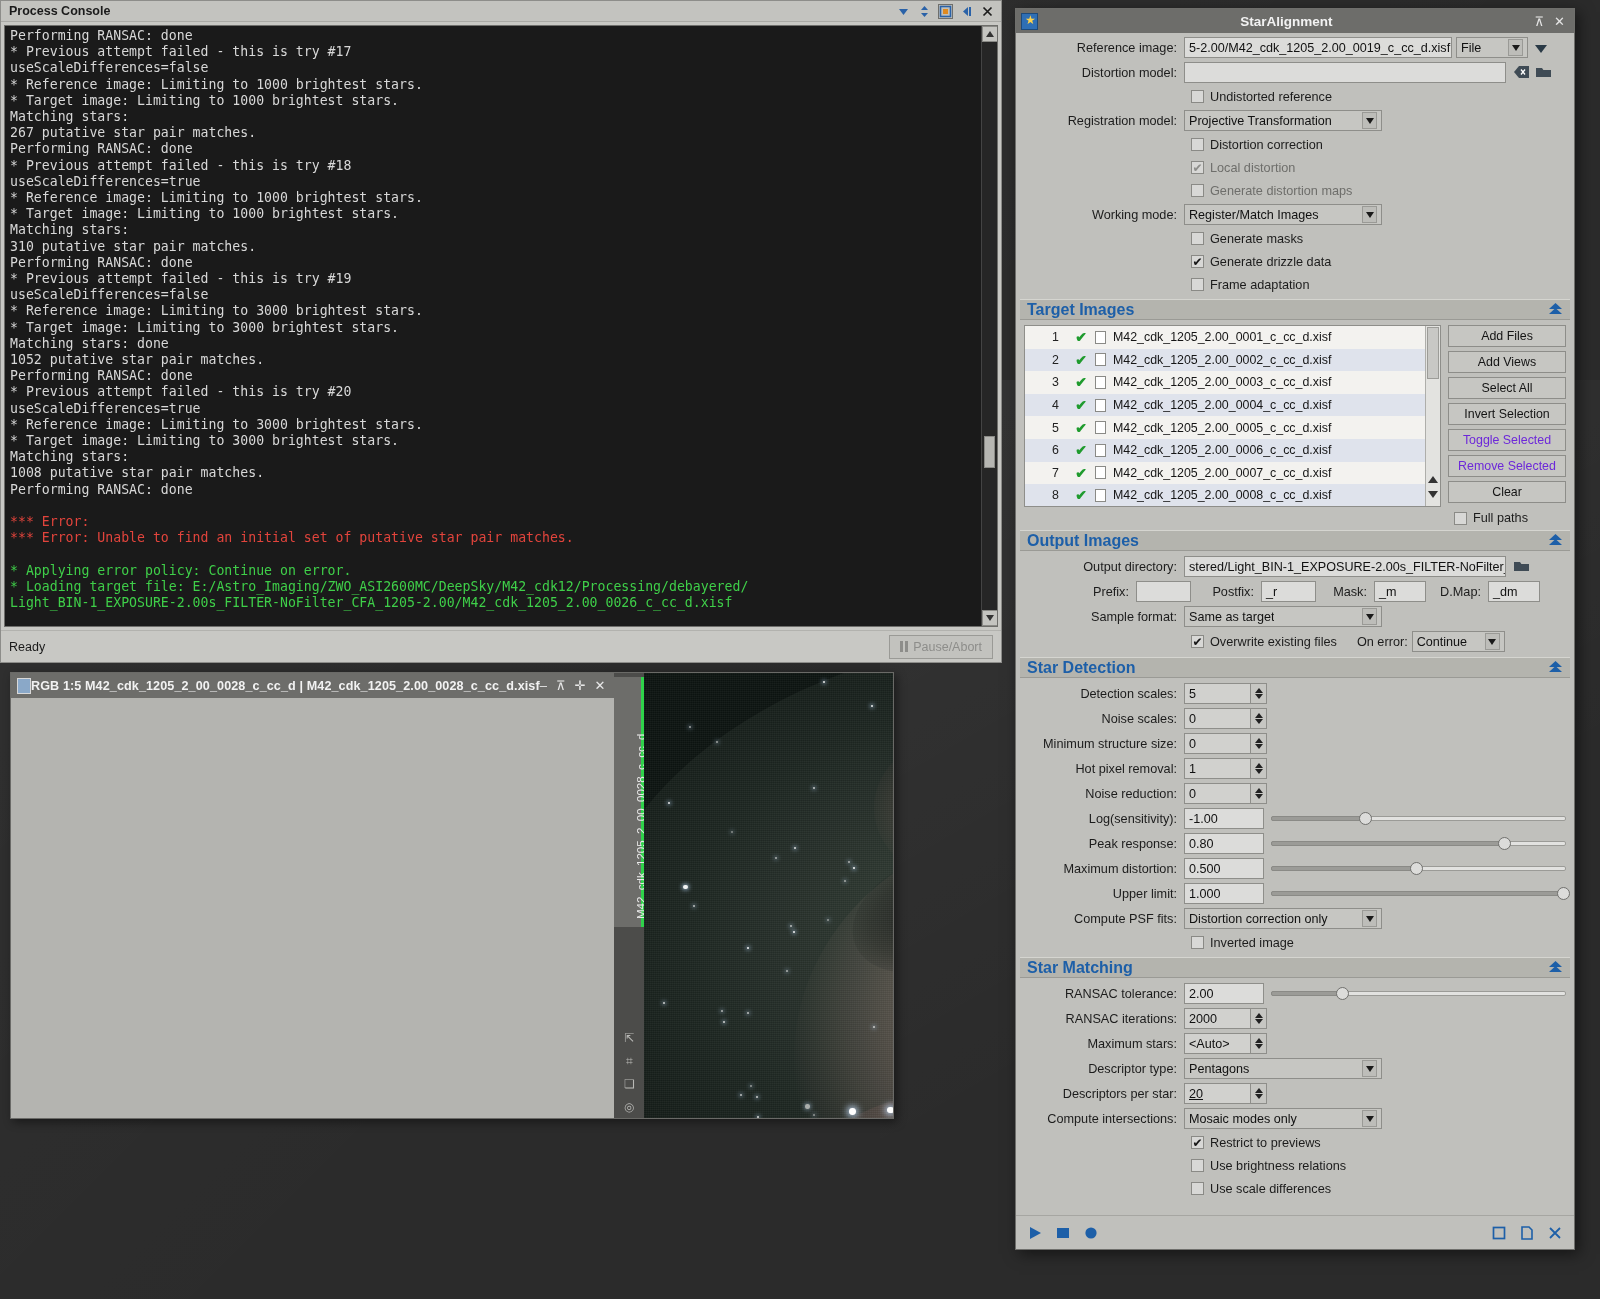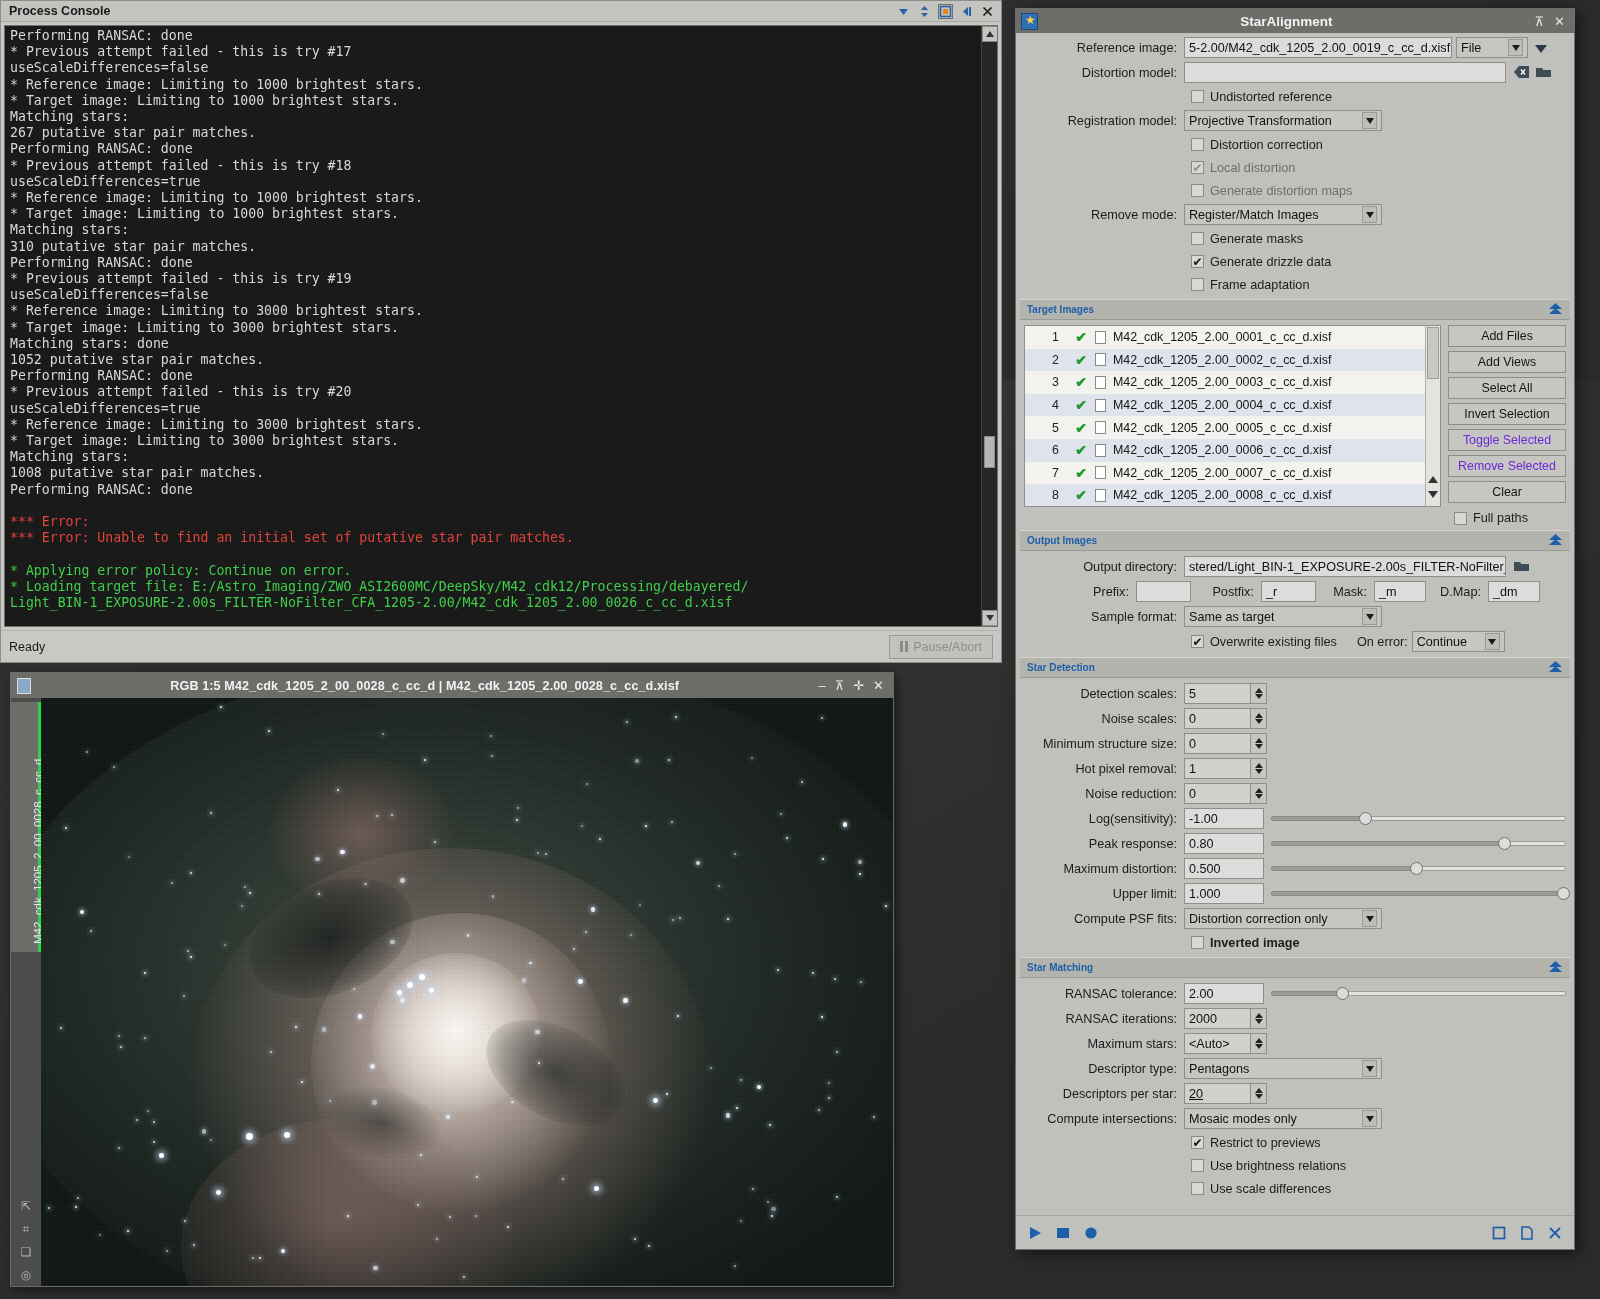--- a/index.html
+++ b/index.html
@@ -68,23 +68,23 @@
   #pause-abort{
     display:flex; align-items:center; gap:5px;
     background:#c2c2be; border:1px solid #9a9a96;
     padding:4px 10px; font-size:12.5px; color:#8d8d8a;
   }
   #pause-abort .pa-bars{ display:inline-flex; gap:2px;}
   #pause-abort .pa-bars i{ display:block; width:3px; height:11px; background:#8d8d8a;}
 
   
   #image-window{
-    position:absolute; left:10px; top:672px; width:884px; height:615px;
+    position:absolute; left:10px; top:672px; width:884px; height:447px;
     background:#b4b4b0; border:1px solid #6a6a67;
-    display:flex; flex-direction:column;
+    display:flex; flex-direction:row;
     box-shadow:3px 3px 9px rgba(0,0,0,0.45);
   }
   #image-titlebar{
     height:25px; background:#6d6d6a; display:flex; align-items:center;
     padding:0 6px; color:#f0f0f0;
   }
   #iw-icon{ width:14px; height:16px; border:1.5px solid #d8d8d8; background:#8aa8c8;}
   #image-title{ flex:1; text-align:center; font-size:12.6px; font-weight:bold; color:#f2f2f2;
     letter-spacing:0.1px;}
   .iw-btns{ display:flex; align-items:center; gap:9px; padding-right:3px; font-size:13px;}
@@ -164,21 +164,21 @@
     display:flex; align-items:center; justify-content:center; flex:0 0 auto;}
   .chk.on:after{ content:"✔"; font-size:12px; color:#151515; line-height:1;}
   .chk.on.dis:after{ color:#8d8d8a; }
   .chk-lbl{ font-size:12.7px; color:#1c1c1c; }
   .chk-lbl.dis{ color:#6e6e6b; }
 
   .section{
     background:#b4b4ae; border-top:1px solid #d5d5d0; border-bottom:1px solid #9a9a95;
     height:21px; display:flex; align-items:center; padding:0 7px; margin:5px -4px 5px -4px;
   }
-  .section .stitle{ flex:1; font-size:10px; font-weight:bold; color:#1d5fa8;}
+  .section .stitle{ flex:1; font-size:16px; font-weight:bold; color:#1d5fa8;}
 
   .slider{ flex:1; height:21px; display:flex; align-items:center; position:relative; margin-left:7px;}
   .slider .track{ position:absolute; left:0; right:0; height:5px; background:#e2e2e0;
     border:1px solid #9b9b97; border-radius:2px;}
   .slider .fill{ position:absolute; left:0; height:5px; background:#9b9b97; border:1px solid #8a8a86;
     border-radius:2px;}
   .slider .knob{ position:absolute; width:13px; height:13px; border-radius:50%;
     background:#dcdcda; border:1px solid #70706d;}
 
   
@@ -548,21 +548,21 @@
     <div class="chkrow" style="margin-left:167px;">
       <span class="chk on dis"></span>
       <span class="chk-lbl dis">Local distortion</span>
     </div>
     <div class="chkrow" style="margin-left:167px;">
       <span class="chk"></span>
       <span class="chk-lbl dis">Generate distortion maps</span>
     </div>
 
     <div class="row">
-      <div class="lbl lbl-w">Remove mode:</div>
+      <div class="lbl lbl-w">Working mode:</div>
       <div class="combo" style="width:198px;">
         <span class="cv">Register/Match Images</span>
         <span class="arw">
             <svg width="8" height="6" viewBox="0 0 8 6">
               <polygon points="0,0 8,0 4,6" fill="#1a1a1a"></polygon>
             </svg>
           </span>
       </div>
     </div>
 
@@ -838,21 +838,21 @@
       <div class="lbl lbl-w">Compute PSF fits:</div>
       <div class="combo" style="width:198px;">
         <span class="cv">Distortion correction only</span>
         <span class="arw">
             <svg width="8" height="6" viewBox="0 0 8 6">
               <polygon points="0,0 8,0 4,6" fill="#1a1a1a"></polygon>
             </svg>
           </span>
       </div>
     </div>
-    <div class="chkrow" style="margin-left:167px;margin-bottom:2px;font-weight:bold;">
+    <div class="chkrow" style="margin-left:167px;margin-bottom:2px;">
       <span class="chk"></span>
       <span class="chk-lbl">Inverted image</span>
     </div>
 
     <div class="section">
       <span class="stitle">Star Matching</span>
       <span><svg width="15" height="13" viewBox="0 0 15 13">
             <polygon points="7.5,1 14,7 1,7" fill="#1d5fa8"></polygon>
             <polygon points="7.5,6 14,12 1,12" fill="#1d5fa8"></polygon>
           </svg></span>

